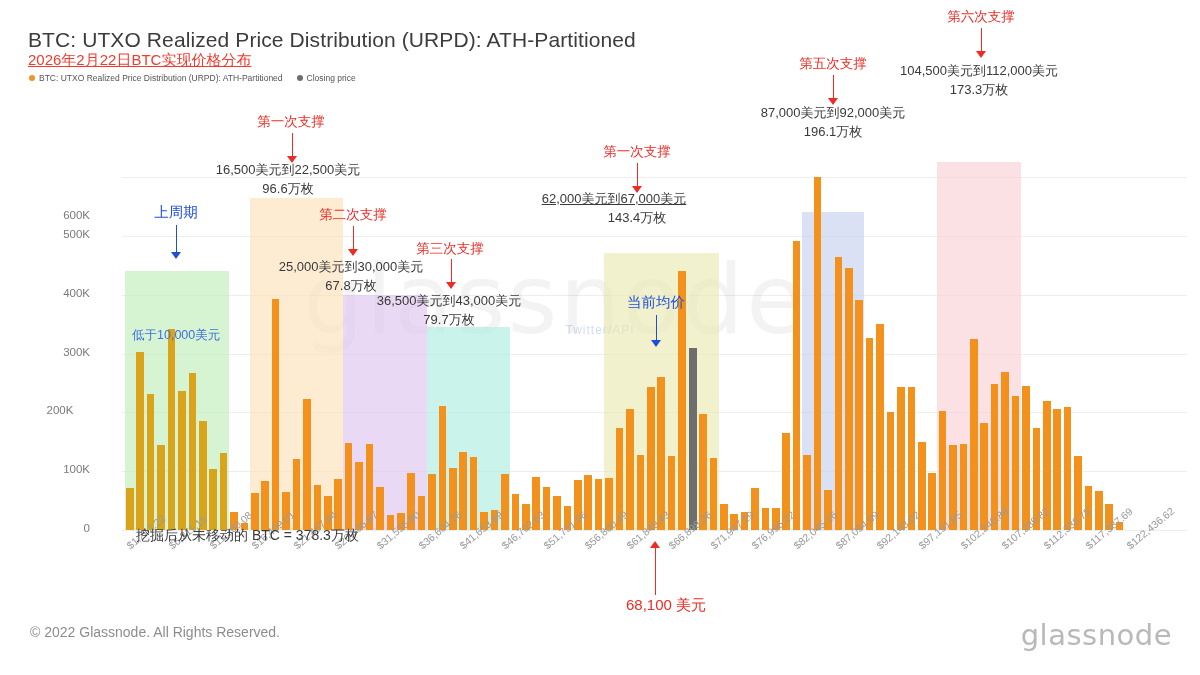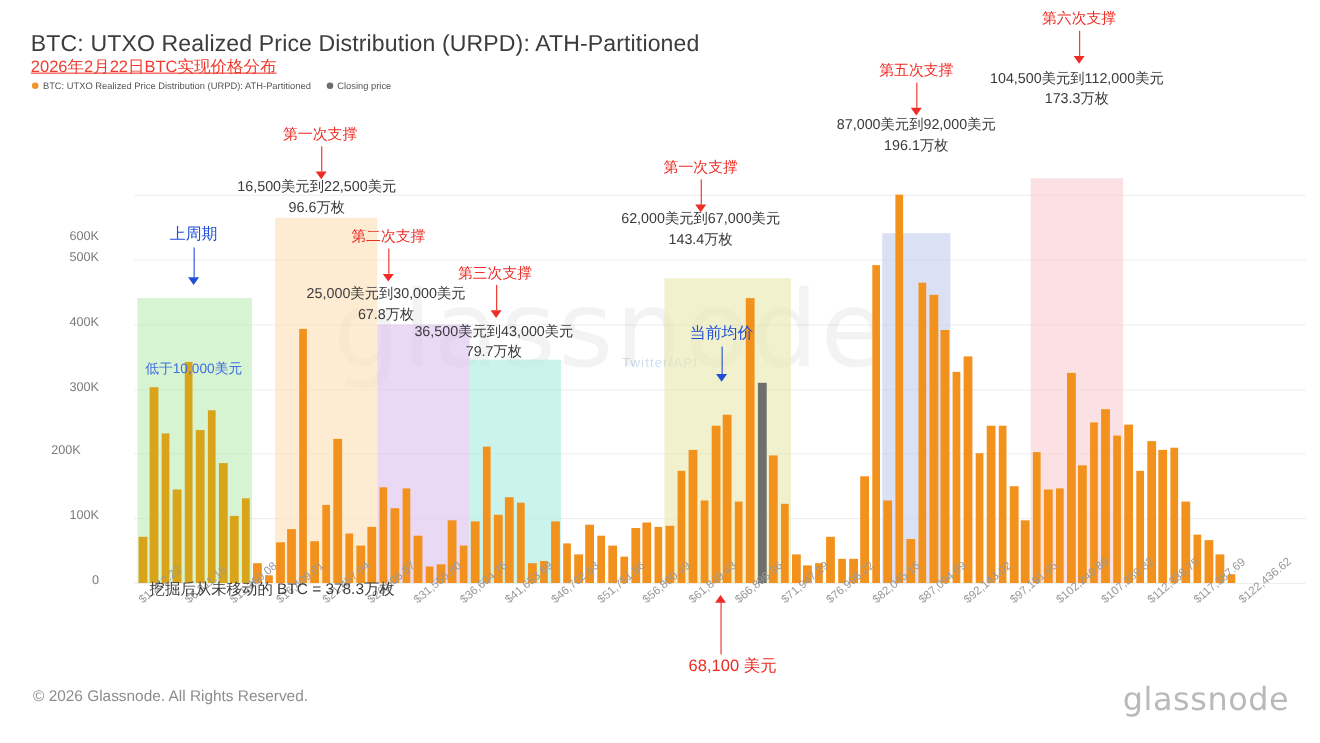--- a/index.html
+++ b/index.html
@@ -302,21 +302,21 @@
       <div class="head" style="top:23px;"></div>
   </div>
   <div class="ann-txt" style="left:362px;top:292px;width:174px;">36,500美元到43,000美元</div>
   <div class="ann-txt" style="left:362px;top:311px;width:174px;">79.7万枚</div>
 
   <div class="ann-title" style="left:592px;top:143px;width:90px;">第一次支撑</div>
   <div class="arr red" style="left:632px;top:163px;height:30px;">
     <div class="shaft" style="height:23px;"></div>
       <div class="head" style="top:23px;"></div>
   </div>
-  <div class="ann-txt" style="left:550px;top:190px;width:174px;">62,000美元到67,000美元</div>
+  <div class="ann-txt" style="left:527px;top:190px;width:174px;text-decoration:underline;">62,000美元到67,000美元</div>
   <div class="ann-txt" style="left:550px;top:209px;width:174px;">143.4万枚</div>
 
   <div class="ann-blue" style="left:616px;top:293px;width:80px;">当前均价</div>
   <div class="arr blue" style="left:651px;top:315px;height:32px;">
     <div class="shaft" style="height:25px;"></div>
       <div class="head" style="top:25px;"></div>
   </div>
 
   <div class="ann-title" style="left:788px;top:55px;width:90px;">第五次支撑</div>
   <div class="arr red" style="left:828px;top:75px;height:30px;">
@@ -335,15 +335,15 @@
   <div class="ann-txt" style="left:889px;top:81px;width:180px;">173.3万枚</div>
 
   <div class="mined" style="left:136px;top:527px;">挖掘后从未移动的 BTC = 378.3万枚</div>
 
   <div class="arr up" style="left:650px;top:541px;height:48px;">
     <div class="shaft" style="height:48px;top:6px;"></div>
       <div class="head" style="top:0;"></div>
   </div>
   <div class="bottomprice" style="left:626px;top:596px;">68,100 美元</div>
 
-  <div class="copyright">© 2026 Glassnode. All Rights Reserved.</div>
+  <div class="copyright">© 2022 Glassnode. All Rights Reserved.</div>
   <div class="brand">glassnode</div>
 </div>
 
 </body></html>

